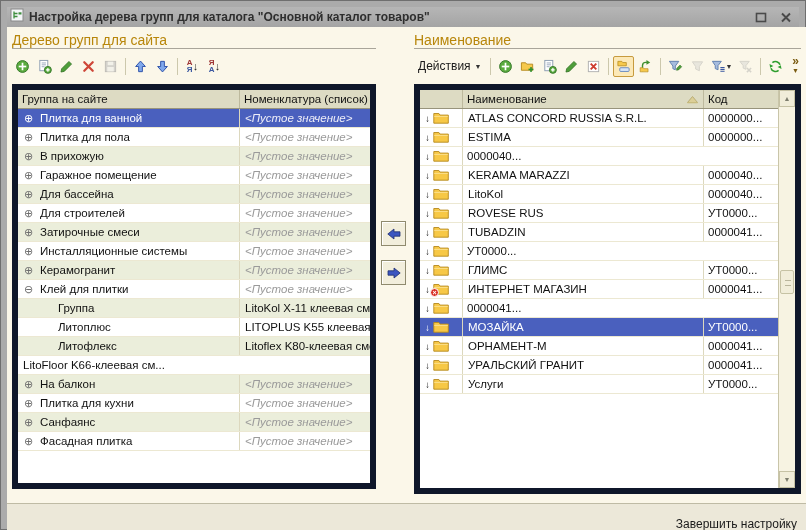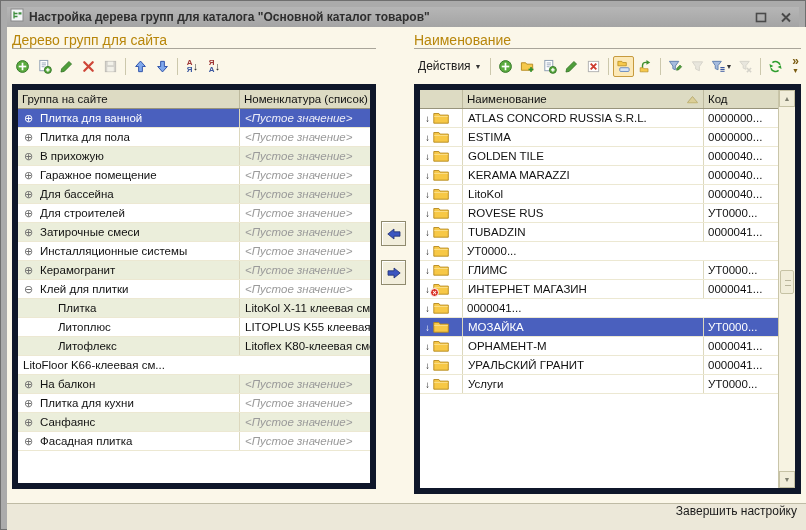--- a/index.html
+++ b/index.html
@@ -61,21 +61,21 @@
   
   .vscroll{position:absolute;top:0;right:0;bottom:0;width:17px;background:#F7F3E2;border-left:1px solid #C9C5A9;}
   .sbtn{height:17px;display:flex;align-items:center;justify-content:center;background:#F1EDD9;border:1px solid #C6C2A4;font-size:7px;color:#7E7E6E;}
   .sbtn.bottom{position:absolute;bottom:0;left:0;right:0;}
   .sthumb{position:absolute;left:1px;right:1px;top:180px;height:24px;background:#F1EDD9;border:1px solid #C6C2A4;border-radius:2px;}
   .sthumb::after{content:"";position:absolute;left:4px;top:9px;width:6px;height:4px;border-top:1px solid #B9B59B;border-bottom:1px solid #B9B59B;}
 
   
   .xferbtn{position:absolute;width:25px;height:25px;background:#F2EEDC;border:1px solid #8F8A6E;box-shadow:inset 1px 1px 0 #fff;display:flex;align-items:center;justify-content:center;}
 
-  .footer{position:absolute;left:0;right:0;bottom:0;height:28px;background:#ECE8D9;border-top:1px solid #BFBBA5;display:flex;align-items:flex-start;justify-content:flex-end;padding-right:10px;}
+  .footer{position:absolute;left:0;right:0;bottom:0;height:28px;background:#ECE8D9;border-top:1px solid #BFBBA5;display:flex;align-items:flex-end;justify-content:flex-end;padding-right:10px;}
   .finish{font-size:12px;color:#1a1a1a;}
 </style>
 </head>
 <body>
 
 <div class="window">
   <div class="titlebar">
     <span>
       <svg width="14" height="14" viewBox="0 0 14 14">
           <rect x="1" y="1" width="12" height="12" fill="#F4F6F8" stroke="#8A8A8A"></rect>
@@ -255,21 +255,21 @@
       <span class="expand">⊖</span>
       <span class="lbl">Клей для плитки</span>
     </div>
     <div class="cell c2">
       <span class="val empty">&lt;Пустое значение&gt;</span>
     </div>
   </div>
           <div class="row alt child">
     <div class="cell c1">
       <span class="expand"></span>
-      <span class="lbl">Плитка</span>
+      <span class="lbl">Группа</span>
     </div>
     <div class="cell c2">
       <span class="val">LitoKol  X-11 клеевая сме...</span>
     </div>
   </div>
           <div class="row child">
     <div class="cell c1">
       <span class="expand"></span>
       <span class="lbl">Литоплюс</span>
     </div>
@@ -490,23 +490,20 @@
     <div class="cell icell">
       <span class="arr">↓</span>
       <span class="foldwrap">
         <svg width="16" height="12" viewBox="0 0 16 12">
                   <path d="M.8 1.5h5.1l1.1 1.6h8.3v8.1H.8z" fill="#F7C846" stroke="#B6891D" stroke-width="0.9"></path>
                   <path d="M1.2 4.4h13.6" stroke="#FBE08C"></path>
                 </svg>
 
       </span>
     </div>
-    <div class="cell ncell">
-              <span>GOLDEN TILE</span>
-            </div>
     <div class="cell ccell">
               <span>0000040...</span>
             </div>
   </div>
           <div class="row">
     <div class="cell icell">
       <span class="arr">↓</span>
       <span class="foldwrap">
         <svg width="16" height="12" viewBox="0 0 16 12">
                   <path d="M.8 1.5h5.1l1.1 1.6h8.3v8.1H.8z" fill="#F7C846" stroke="#B6891D" stroke-width="0.9"></path>

